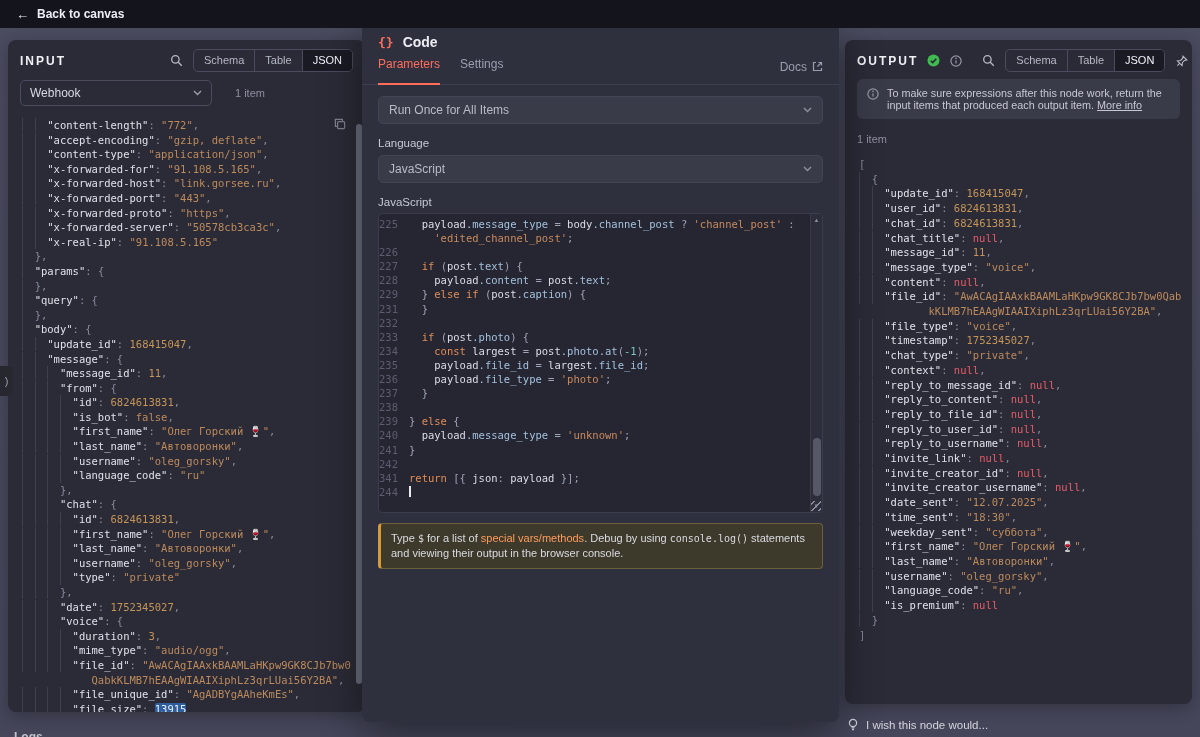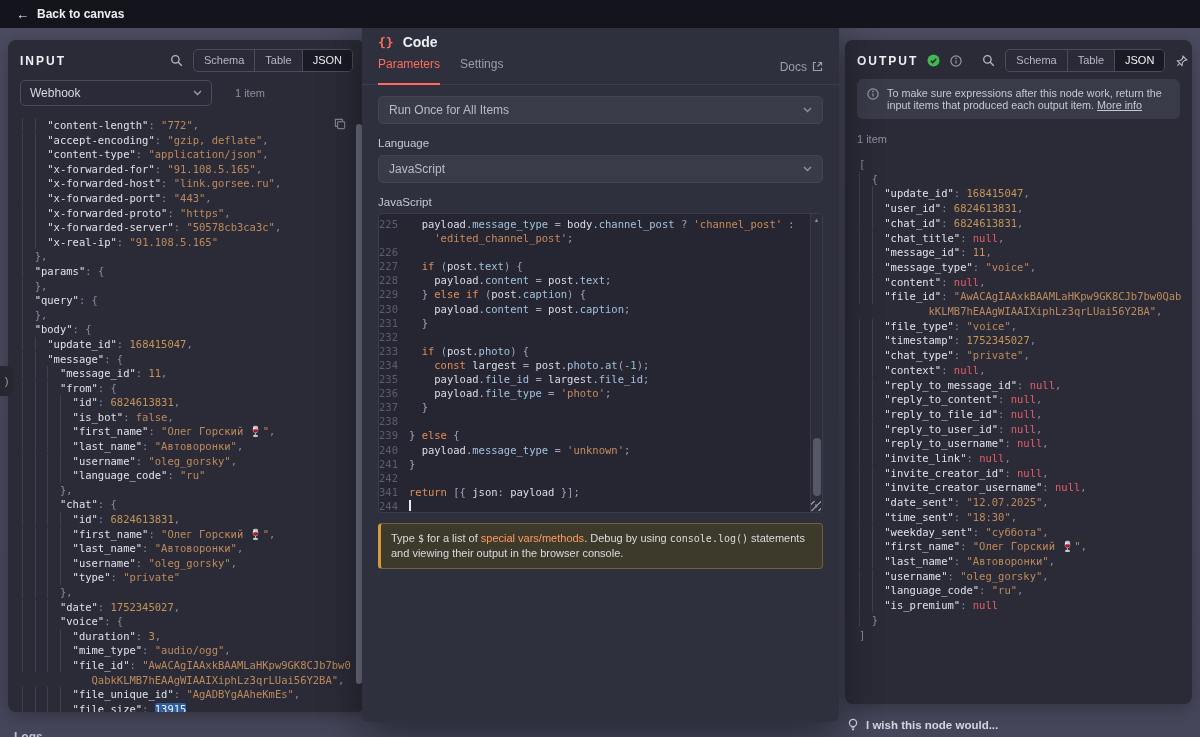--- a/index.html
+++ b/index.html
@@ -86,21 +86,21 @@
   .hint{display:flex;background:#3e3a2b;border:1px solid #6e6038;border-left:3px solid #d79a3b;border-radius:4px;padding:7px 10px;font-size:11px;line-height:15px;color:#d9dae1}
   .hint-link{color:#ff9b5e}
   .hint-mono{font-family:"DejaVu Sans Mono",monospace;font-size:10px}
 
   
   .banner{margin:0 12px 8px;background:#3a3b49;border-radius:6px;padding:8px 10px;display:flex;gap:8px;font-size:10.8px;line-height:12px;color:#c6c8d3;flex:none}
   .banner .info-ic{flex:none;padding-top:1px}
   .more{text-decoration:underline;cursor:pointer;color:#c6c8d3}
 
   
-  .wish{position:absolute;left:847px;bottom:5px;display:flex;align-items:center;gap:7px;color:#d4d5de;font-size:11.5px;font-weight:700;cursor:pointer}
+  .wish{position:absolute;left:847px;bottom:5px;display:flex;align-items:center;gap:7px;color:#d4d5de;font-size:11.5px;font-weight:400;cursor:pointer}
   .logs{position:absolute;left:14px;bottom:-7px;font-size:12px;color:#c2c3cd;font-weight:600;cursor:pointer}
   .left-handle{position:absolute;left:0;top:338px;width:13px;height:30px;background:#26272f;border-radius:0 6px 6px 0;display:flex;align-items:center;justify-content:center;color:#9b9dac;font-size:11px;cursor:pointer}
 </style>
 </head>
 <body>
 
 <div class="app">
 
   <header class="topbar">
     <div class="back">
@@ -219,21 +219,20 @@
         </div>
         <div class="field-label editor-label">JavaScript</div>
         <div class="editor">
           <div class="code-scroll" id="code-lines">
               <div class="crow"><span class="cln">225</span><span class="ccode">  <span class="cv">payload</span><span class="cp">.message_type</span> = <span class="cv">body</span><span class="cp">.channel_post</span> ? <span class="cs">'channel_post'</span> :</span></div>
               <div class="crow"><span class="cln"></span><span class="ccode">    <span class="cs">'edited_channel_post'</span>;</span></div>
               <div class="crow"><span class="cln">226</span><span class="ccode"></span></div>
               <div class="crow"><span class="cln">227</span><span class="ccode">  <span class="ck">if</span> (<span class="cv">post</span><span class="cp">.text</span>) {</span></div>
               <div class="crow"><span class="cln">228</span><span class="ccode">    <span class="cv">payload</span><span class="cp">.content</span> = <span class="cv">post</span><span class="cp">.text</span>;</span></div>
               <div class="crow"><span class="cln">229</span><span class="ccode">  } <span class="ck">else</span> <span class="ck">if</span> (<span class="cv">post</span><span class="cp">.caption</span>) {</span></div>
-              <div class="crow"><span class="cln">230</span><span class="ccode">    <span class="cv">payload</span><span class="cp">.content</span> = <span class="cv">post</span><span class="cp">.caption</span>;</span></div>
               <div class="crow"><span class="cln">231</span><span class="ccode">  }</span></div>
               <div class="crow"><span class="cln">232</span><span class="ccode"></span></div>
               <div class="crow"><span class="cln">233</span><span class="ccode">  <span class="ck">if</span> (<span class="cv">post</span><span class="cp">.photo</span>) {</span></div>
               <div class="crow"><span class="cln">234</span><span class="ccode">    <span class="ck">const</span> <span class="cv">largest</span> = <span class="cv">post</span><span class="cp">.photo</span><span class="cp">.at</span>(<span class="cn">-1</span>);</span></div>
               <div class="crow"><span class="cln">235</span><span class="ccode">    <span class="cv">payload</span><span class="cp">.file_id</span> = <span class="cv">largest</span><span class="cp">.file_id</span>;</span></div>
               <div class="crow"><span class="cln">236</span><span class="ccode">    <span class="cv">payload</span><span class="cp">.file_type</span> = <span class="cs">'photo'</span>;</span></div>
               <div class="crow"><span class="cln">237</span><span class="ccode">  }</span></div>
               <div class="crow"><span class="cln">238</span><span class="ccode"></span></div>
               <div class="crow"><span class="cln">239</span><span class="ccode">} <span class="ck">else</span> {</span></div>
               <div class="crow"><span class="cln">240</span><span class="ccode">  <span class="cv">payload</span><span class="cp">.message_type</span> = <span class="cs">'unknown'</span>;</span></div>

